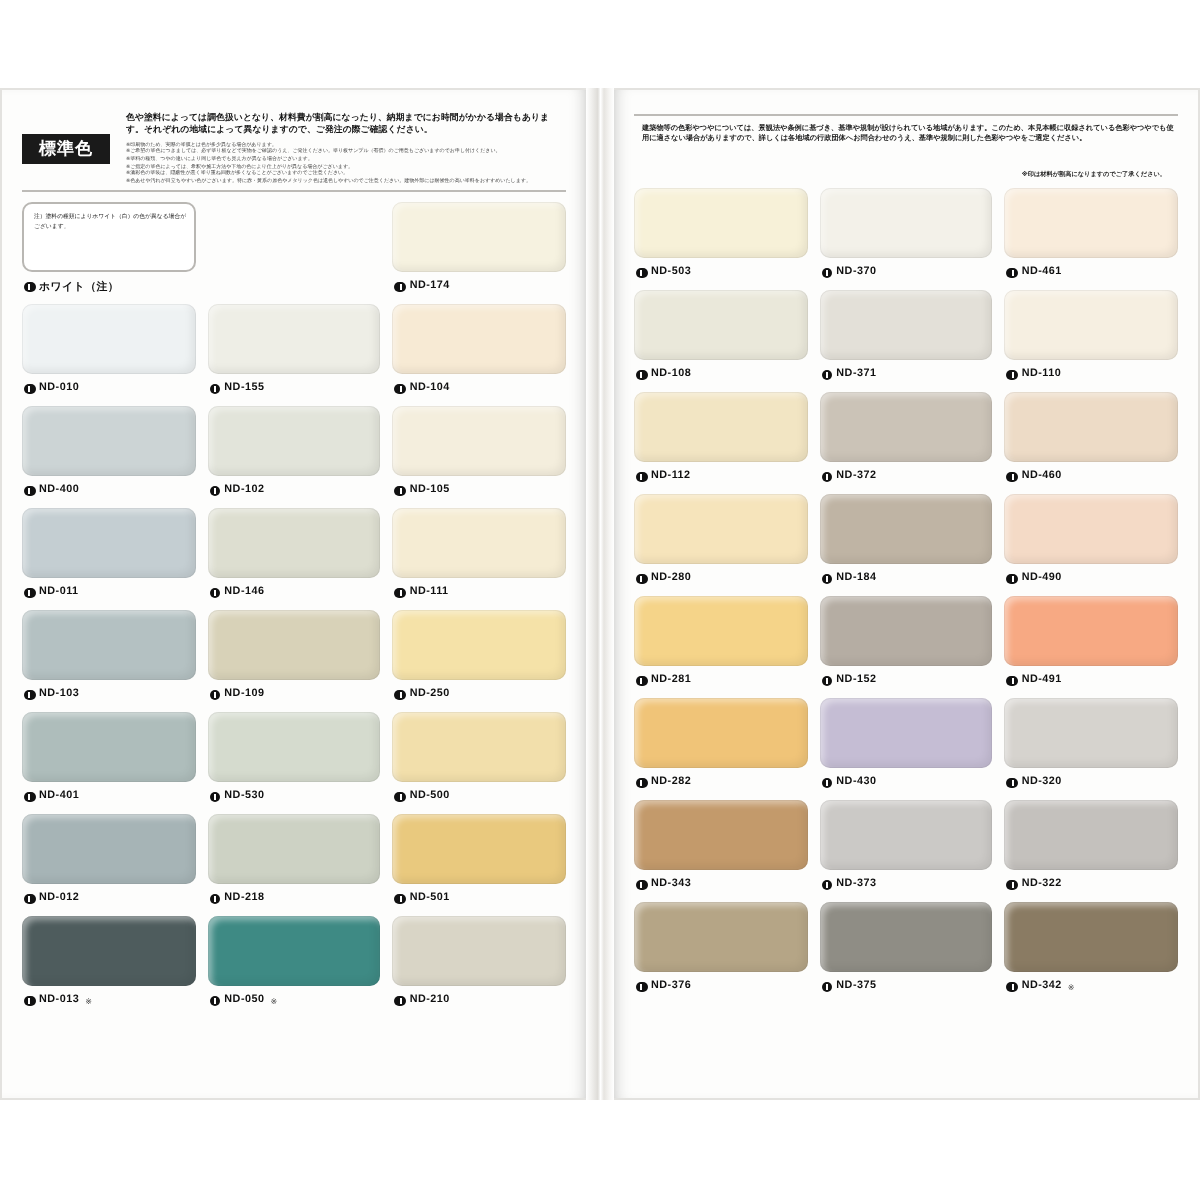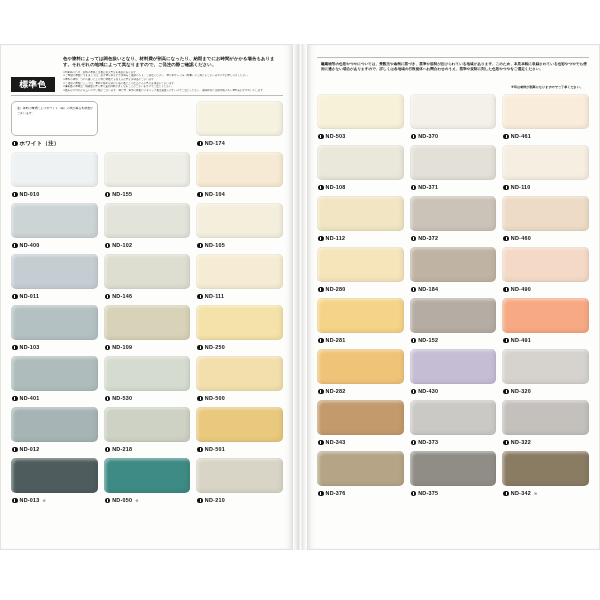--- a/index.html
+++ b/index.html
@@ -35,21 +35,21 @@
   }
   .page-right{
     width:293px;height:506px;
     border:1px solid #e3e2df;
     border-left:none;
     padding:9px 8px 0 8px;
     box-shadow:inset 6px 0 9px -7px rgba(0,0,0,.30);
   }
 
   
-  .hdr{display:flex;align-items:flex-end;gap:8px;padding:2px 2px 0 2px;}
+  .hdr{display:flex;align-items:center;gap:8px;padding:2px 2px 0 2px;}
   .badge{
     flex:0 0 auto;width:44px;height:15px;background:#1a1a1a;color:#ffffff;
     font-size:8.5px;line-height:15px;text-align:center;letter-spacing:.5px;
     font-weight:bold;
   }
   .hdr-txt{flex:1 1 auto;padding-top:0;}
   .lead{
     font-size:4.4px;line-height:6.4px;color:#141414;font-weight:bold;
     letter-spacing:.05px;
   }

